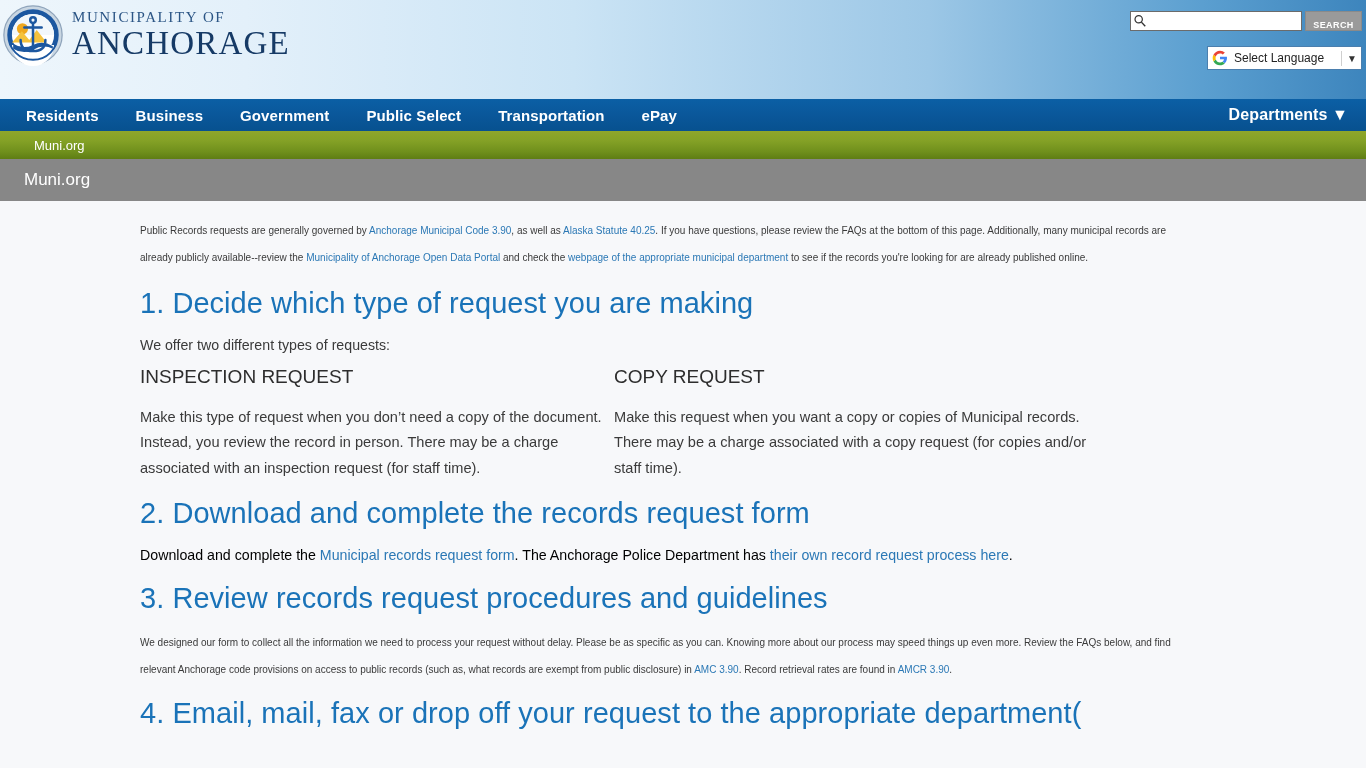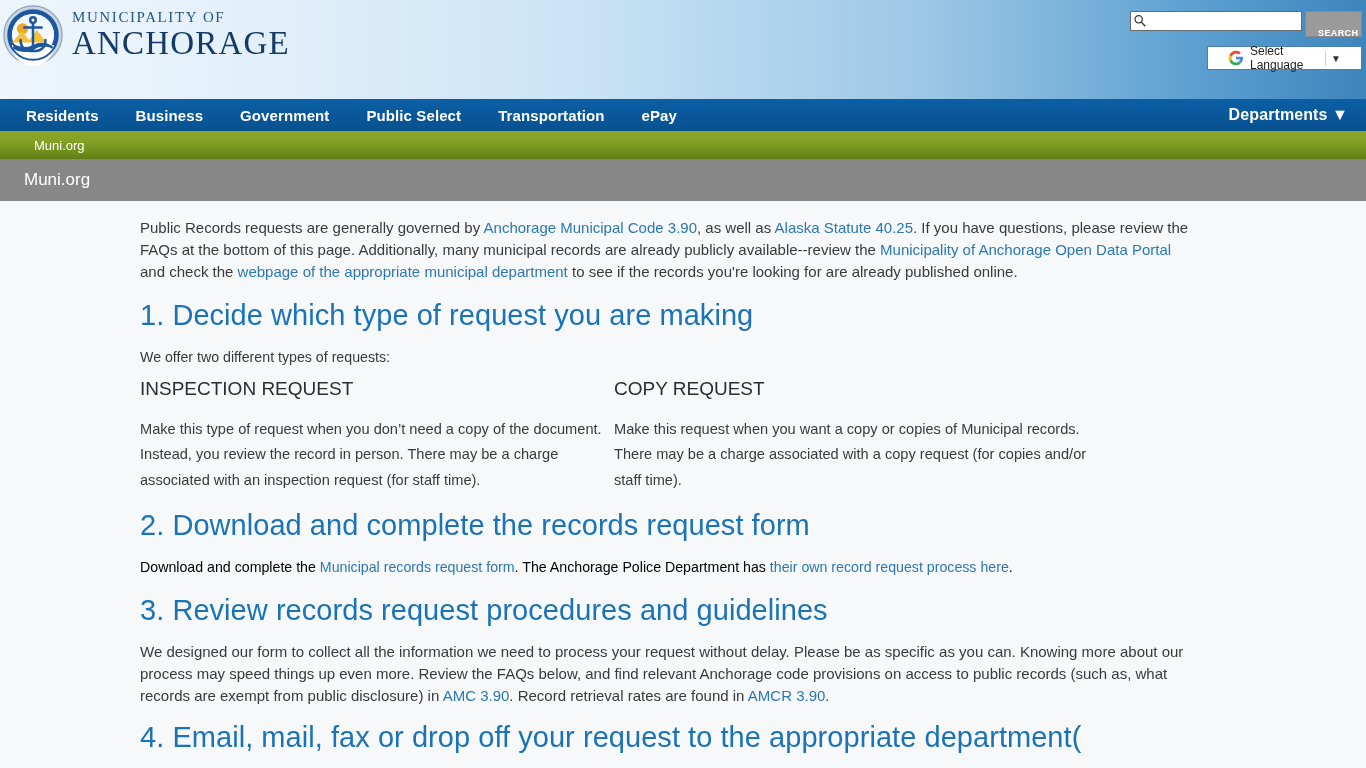--- a/index.html
+++ b/index.html
@@ -84,31 +84,31 @@
     background: #9a9a9a;
     border: 1px solid #8a8a8a;
     color: #ffffff;
     font-size: 9px;
     font-weight: bold;
     letter-spacing: 0.4px;
     cursor: pointer;
     font-family: "Liberation Sans", sans-serif;
     line-height: 18px;
     text-align: center;
-    padding: 12px;
+    padding: 4px;
   }
   .lang-widget {
     position: absolute;
     right: 4px; top: 46px;
     width: 155px; height: 24px;
     background: #fff;
     border: 1px solid #4b7fae;
     display: flex;
     align-items: center;
-    padding: 0 20px;
+    padding: 0 4px;
     cursor: pointer;
   }
   .g-logo { width: 16px; height: 16px; flex: 0 0 auto; }
   .lang-label {
     flex: 1;
     font-size: 12px;
     color: #222;
     padding-left: 6px;
   }
   .lang-sep {
@@ -183,22 +183,22 @@
   }
   h1.page-title {
     color: #1a73b8;
     font-size: 30px;
     font-weight: normal;
     margin: 0 0 14px 0;
     letter-spacing: 0.1px;
   }
   p.body {
     color: #3a3a3a;
-    font-size: 15px;
-    line-height: 22px;
+    font-size: 10px;
+    line-height: 27px;
     margin: 0 0 14px 0;
   }
   a.lnk {
     color: #2b78b5;
     text-decoration: none;
   }
   h2.sec {
     color: #1a73b8;
     font-size: 29px;
     font-weight: normal;

